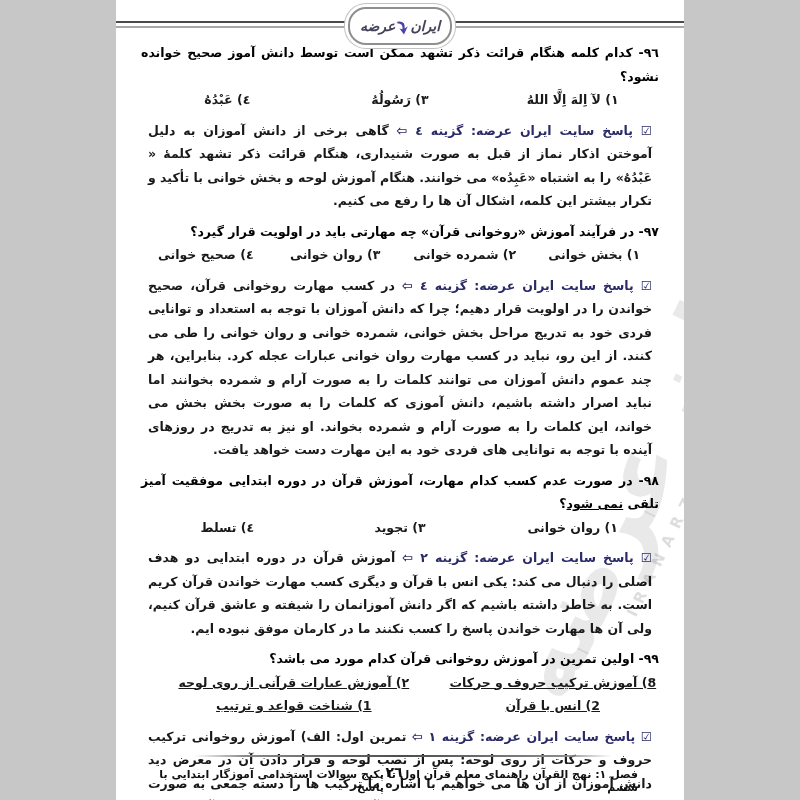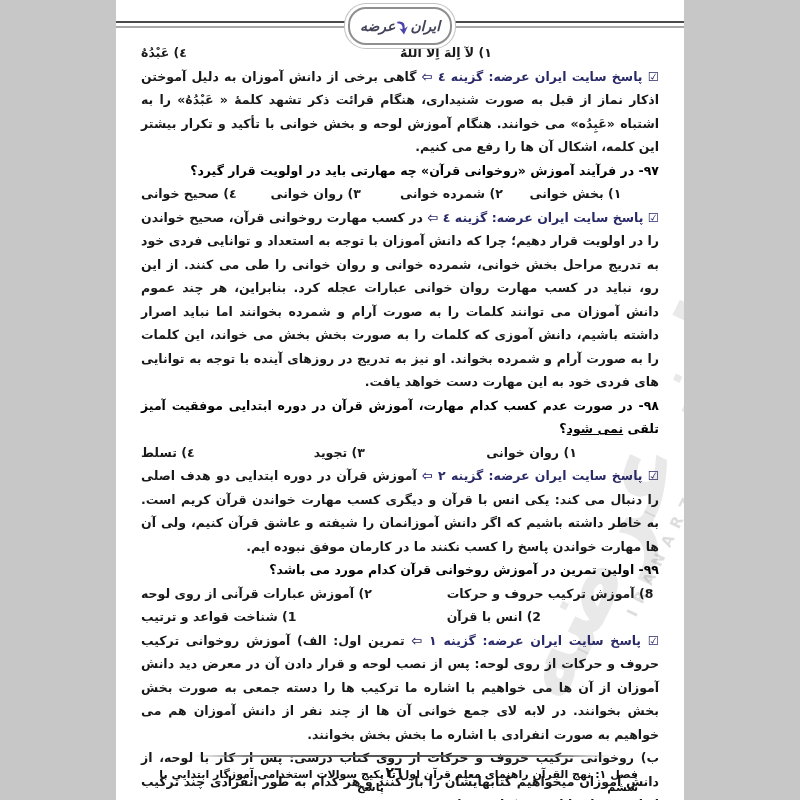--- a/index.html
+++ b/index.html
@@ -27,24 +27,24 @@
   
   .content{
     position:absolute;top:41px;right:25px;left:25px;
     direction:rtl;text-align:justify;
     font-size:12.5px;line-height:23.5px;font-weight:bold;color:#191919;
     z-index:2;
   }
   .q-title{color:#000;}
   .u{text-decoration:underline;}
   .opts{display:flex;direction:rtl;}
-  .opts span{flex:1;text-align:left;}
-  .opts2 span{flex:0 0 41%;text-align:left;}
+  .opts span{flex:1;text-align:center;}
+  .opts2 span{flex:0 0 41%;text-align:center;text-decoration:underline;}
   .opts2 span+span{flex:1;}
-  .ans{margin:0;}
+  .ans{margin:7px;}
   .ans .chk,.ans .lbl,.ans .arw{color:#2a2a68;}
   .ans .arw{font-size:13px;}
   p{margin:0;}
   
   .watermark{
     position:absolute;left:300px;top:440px;width:430px;
     transform:rotate(-64deg);text-align:center;pointer-events:none;z-index:1;
   }
   .wm-fa{font-size:96px;font-weight:bold;white-space:nowrap;color:rgba(100,100,100,0.14);}
   .wm-en{font-size:15px;letter-spacing:9px;color:rgba(100,100,100,0.22);margin-top:-10px;font-weight:bold;}
@@ -82,22 +82,24 @@
   </div>
 
   <div class="watermark">
     <div class="wm-fa">ایران عرضه</div>
     <div class="wm-en">IRANARZE.IR</div>
   </div>
 
   <div class="content">
 
     <div>
+      <p class="q-title"><span>٩٦-</span> <span>کدام کلمه هنگام قرائت ذکر تشهد ممکن است توسط دانش آموز صحیح خوانده نشود؟</span></p>
       <div class="opts">
         <span>١) لآ اِلهَ اِلَّا اللهُ</span>
+        <span>٣) رَسُولُهُ</span>
         <span>٤) عَبْدُهُ</span>
       </div>
       <p class="ans">
         <span class="chk">☑</span>
         <span class="lbl">پاسخ سایت ایران عرضه: گزینه ٤</span>
         <span class="arw">⇦</span>
         <span>گاهی برخی از دانش آموزان به دلیل آموختن اذکار نماز از قبل به صورت شنیداری، هنگام قرائت ذکر تشهد کلمۀ « عَبْدُهُ» را به اشتباه «عَبِدُه» می خوانند. هنگام آموزش لوحه و بخش خوانی با تأکید و تکرار بیشتر این کلمه، اشکال آن ها را رفع می کنیم.</span>
       </p>
     </div>
 

